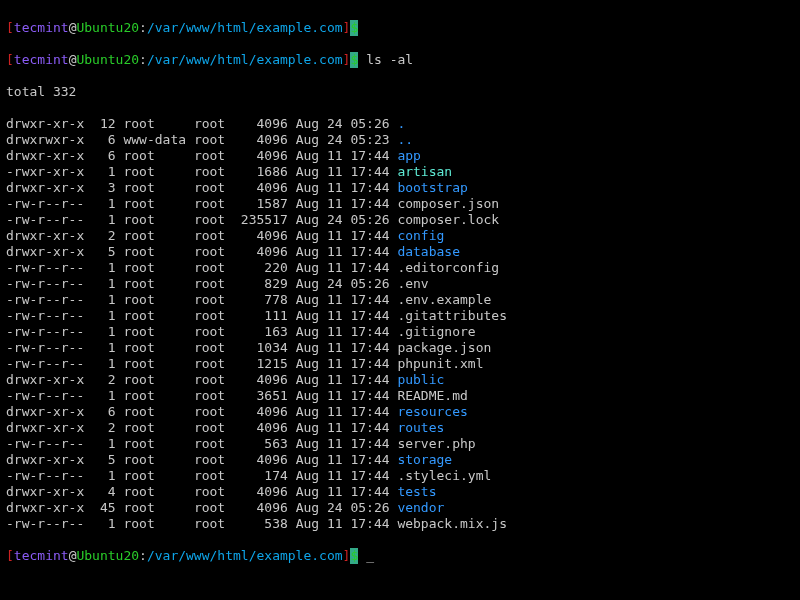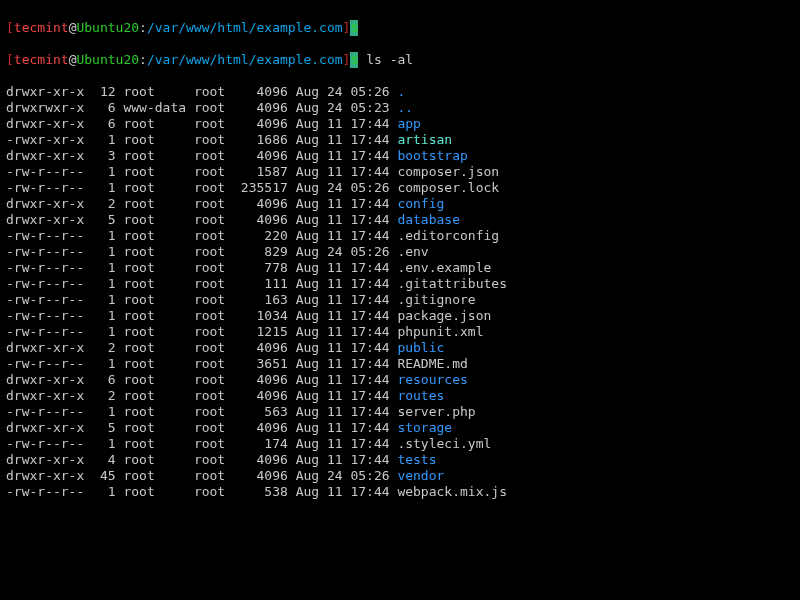--- a/index.html
+++ b/index.html
@@ -8,32 +8,34 @@
     width: 800px;
     height: 600px;
     background: #000;
     font-family: "DejaVu Sans Mono", "Liberation Mono", monospace;
     font-size: 13px;
     line-height: 16px;
     color: #c8c8c8;
     overflow: hidden;
   }
   .terminal { padding: 4px 6px; white-space: pre; }
-  .user   { color: #ef4444; }
+  .user   { color: #8b5cf6; }
   .at     { color: #c8c8c8; }
   .host   { color: #29cc29; }
   .path   { color: #0ea5e9; }
   .bracket{ color: #c22; }
   .dollar { color: #29cc29; background:#3a8; display:inline-block; width:8px; text-align:center;}
   .cmd    { color: #c8c8c8; margin-top: 38px; }
   .dir    { color: #3399ff; }
   .plain  { color: #c8c8c8; }
   .exec   { color: #5eead4; }
   .cursor { display:inline-block; color:#c8c8c8; animation:none; }
 </style>
 </head>
 <body>
 
 <div class="terminal">
 <div><span class="bracket">[</span><span class="user">tecmint</span><span class="at">@</span><span class="host">Ubuntu20</span><span class="at">:</span><span class="path">/var/www/html/example.com</span><span class="bracket">]</span><span class="dollar">$</span></div>
 <div><span class="bracket">[</span><span class="user">tecmint</span><span class="at">@</span><span class="host">Ubuntu20</span><span class="at">:</span><span class="path">/var/www/html/example.com</span><span class="bracket">]</span><span class="dollar">$</span> <span class="cmd">ls -al</span></div>
+<div>total 332</div>
 <div id="file-list"><div class="row"><span class="plain">drwxr-xr-x</span> <span class="plain"> 12</span> <span class="plain">root    </span> <span class="plain">root </span> <span class="plain">  4096</span> <span class="plain">Aug 24 05:26</span> <span class="dir">.</span></div><div class="row"><span class="plain">drwxrwxr-x</span> <span class="plain">  6</span> <span class="plain">www-data</span> <span class="plain">root </span> <span class="plain">  4096</span> <span class="plain">Aug 24 05:23</span> <span class="dir">..</span></div><div class="row"><span class="plain">drwxr-xr-x</span> <span class="plain">  6</span> <span class="plain">root    </span> <span class="plain">root </span> <span class="plain">  4096</span> <span class="plain">Aug 11 17:44</span> <span class="dir">app</span></div><div class="row"><span class="plain">-rwxr-xr-x</span> <span class="plain">  1</span> <span class="plain">root    </span> <span class="plain">root </span> <span class="plain">  1686</span> <span class="plain">Aug 11 17:44</span> <span class="exec">artisan</span></div><div class="row"><span class="plain">drwxr-xr-x</span> <span class="plain">  3</span> <span class="plain">root    </span> <span class="plain">root </span> <span class="plain">  4096</span> <span class="plain">Aug 11 17:44</span> <span class="dir">bootstrap</span></div><div class="row"><span class="plain">-rw-r--r--</span> <span class="plain">  1</span> <span class="plain">root    </span> <span class="plain">root </span> <span class="plain">  1587</span> <span class="plain">Aug 11 17:44</span> <span class="plain">composer.json</span></div><div class="row"><span class="plain">-rw-r--r--</span> <span class="plain">  1</span> <span class="plain">root    </span> <span class="plain">root </span> <span class="plain">235517</span> <span class="plain">Aug 24 05:26</span> <span class="plain">composer.lock</span></div><div class="row"><span class="plain">drwxr-xr-x</span> <span class="plain">  2</span> <span class="plain">root    </span> <span class="plain">root </span> <span class="plain">  4096</span> <span class="plain">Aug 11 17:44</span> <span class="dir">config</span></div><div class="row"><span class="plain">drwxr-xr-x</span> <span class="plain">  5</span> <span class="plain">root    </span> <span class="plain">root </span> <span class="plain">  4096</span> <span class="plain">Aug 11 17:44</span> <span class="dir">database</span></div><div class="row"><span class="plain">-rw-r--r--</span> <span class="plain">  1</span> <span class="plain">root    </span> <span class="plain">root </span> <span class="plain">   220</span> <span class="plain">Aug 11 17:44</span> <span class="plain">.editorconfig</span></div><div class="row"><span class="plain">-rw-r--r--</span> <span class="plain">  1</span> <span class="plain">root    </span> <span class="plain">root </span> <span class="plain">   829</span> <span class="plain">Aug 24 05:26</span> <span class="plain">.env</span></div><div class="row"><span class="plain">-rw-r--r--</span> <span class="plain">  1</span> <span class="plain">root    </span> <span class="plain">root </span> <span class="plain">   778</span> <span class="plain">Aug 11 17:44</span> <span class="plain">.env.example</span></div><div class="row"><span class="plain">-rw-r--r--</span> <span class="plain">  1</span> <span class="plain">root    </span> <span class="plain">root </span> <span class="plain">   111</span> <span class="plain">Aug 11 17:44</span> <span class="plain">.gitattributes</span></div><div class="row"><span class="plain">-rw-r--r--</span> <span class="plain">  1</span> <span class="plain">root    </span> <span class="plain">root </span> <span class="plain">   163</span> <span class="plain">Aug 11 17:44</span> <span class="plain">.gitignore</span></div><div class="row"><span class="plain">-rw-r--r--</span> <span class="plain">  1</span> <span class="plain">root    </span> <span class="plain">root </span> <span class="plain">  1034</span> <span class="plain">Aug 11 17:44</span> <span class="plain">package.json</span></div><div class="row"><span class="plain">-rw-r--r--</span> <span class="plain">  1</span> <span class="plain">root    </span> <span class="plain">root </span> <span class="plain">  1215</span> <span class="plain">Aug 11 17:44</span> <span class="plain">phpunit.xml</span></div><div class="row"><span class="plain">drwxr-xr-x</span> <span class="plain">  2</span> <span class="plain">root    </span> <span class="plain">root </span> <span class="plain">  4096</span> <span class="plain">Aug 11 17:44</span> <span class="dir">public</span></div><div class="row"><span class="plain">-rw-r--r--</span> <span class="plain">  1</span> <span class="plain">root    </span> <span class="plain">root </span> <span class="plain">  3651</span> <span class="plain">Aug 11 17:44</span> <span class="plain">README.md</span></div><div class="row"><span class="plain">drwxr-xr-x</span> <span class="plain">  6</span> <span class="plain">root    </span> <span class="plain">root </span> <span class="plain">  4096</span> <span class="plain">Aug 11 17:44</span> <span class="dir">resources</span></div><div class="row"><span class="plain">drwxr-xr-x</span> <span class="plain">  2</span> <span class="plain">root    </span> <span class="plain">root </span> <span class="plain">  4096</span> <span class="plain">Aug 11 17:44</span> <span class="dir">routes</span></div><div class="row"><span class="plain">-rw-r--r--</span> <span class="plain">  1</span> <span class="plain">root    </span> <span class="plain">root </span> <span class="plain">   563</span> <span class="plain">Aug 11 17:44</span> <span class="plain">server.php</span></div><div class="row"><span class="plain">drwxr-xr-x</span> <span class="plain">  5</span> <span class="plain">root    </span> <span class="plain">root </span> <span class="plain">  4096</span> <span class="plain">Aug 11 17:44</span> <span class="dir">storage</span></div><div class="row"><span class="plain">-rw-r--r--</span> <span class="plain">  1</span> <span class="plain">root    </span> <span class="plain">root </span> <span class="plain">   174</span> <span class="plain">Aug 11 17:44</span> <span class="plain">.styleci.yml</span></div><div class="row"><span class="plain">drwxr-xr-x</span> <span class="plain">  4</span> <span class="plain">root    </span> <span class="plain">root </span> <span class="plain">  4096</span> <span class="plain">Aug 11 17:44</span> <span class="dir">tests</span></div><div class="row"><span class="plain">drwxr-xr-x</span> <span class="plain"> 45</span> <span class="plain">root    </span> <span class="plain">root </span> <span class="plain">  4096</span> <span class="plain">Aug 24 05:26</span> <span class="dir">vendor</span></div><div class="row"><span class="plain">-rw-r--r--</span> <span class="plain">  1</span> <span class="plain">root    </span> <span class="plain">root </span> <span class="plain">   538</span> <span class="plain">Aug 11 17:44</span> <span class="plain">webpack.mix.js</span></div></div>
+<div><span class="bracket">[</span><span class="user">tecmint</span><span class="at">@</span><span class="host">Ubuntu20</span><span class="at">:</span><span class="path">/var/www/html/example.com</span><span class="bracket">]</span><span class="dollar">$</span> <span class="cursor">_</span></div>
 </div>
 
 </body></html>

